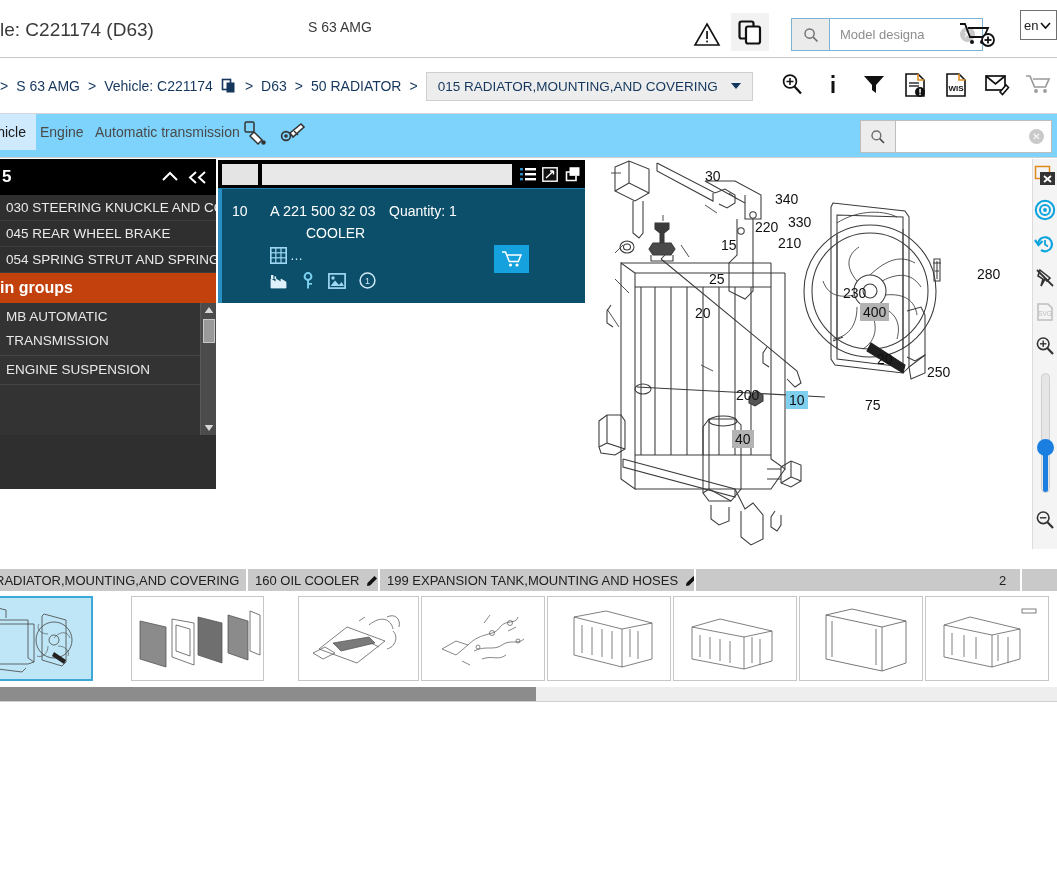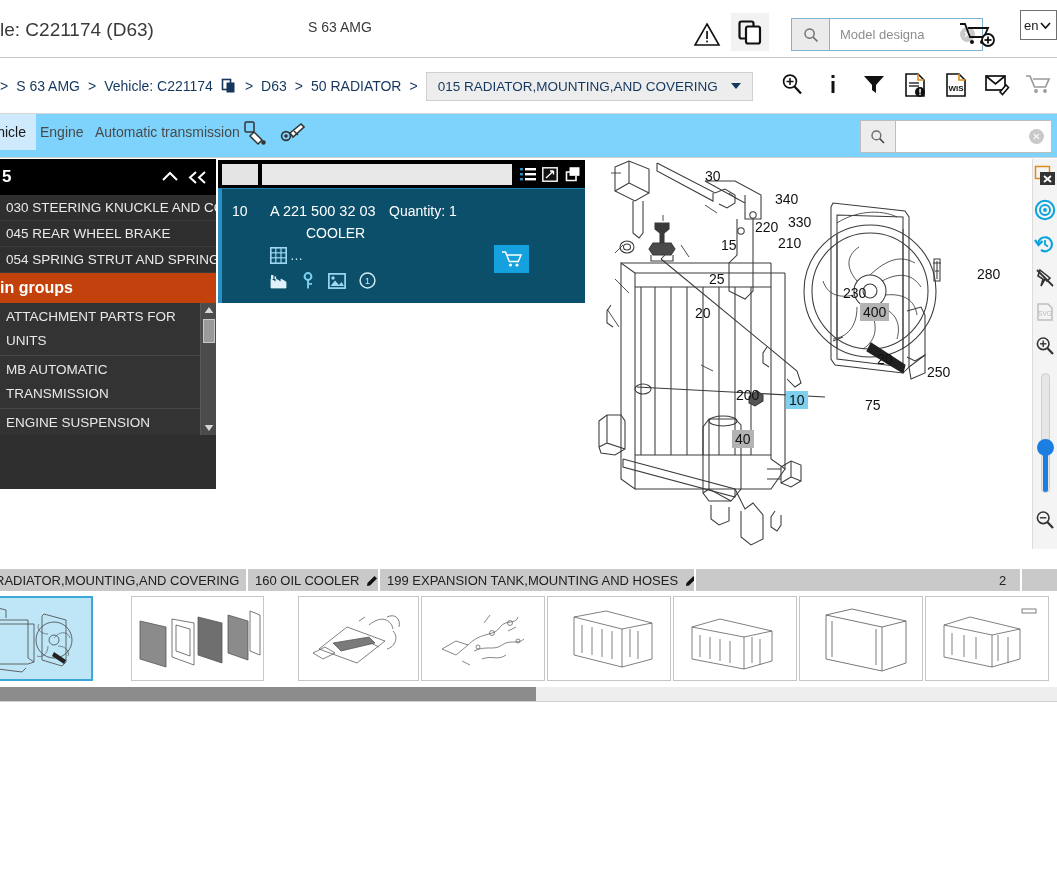--- a/index.html
+++ b/index.html
@@ -402,21 +402,20 @@
       </span>
     </div>
 
     <div class="sb-item">030 STEERING KNUCKLE AND CO...</div>
     <div class="sb-item">045 REAR WHEEL BRAKE</div>
     <div class="sb-item">054 SPRING STRUT AND SPRING ...</div>
 
     <div class="sb-sub">in groups</div>
 
     <div class="sb-groups">
-      <div class="sb-group">ATTACHMENT PARTS FOR UNITS</div>
       <div class="sb-group">MB AUTOMATIC TRANSMISSION</div>
       <div class="sb-group">ENGINE SUSPENSION</div>
 
       <div class="sb-scroll">
         <div class="arrow">
           <svg width="10" height="8" viewBox="0 0 10 8">
               <path d="M5 1 L9.3 7 H0.7 Z" fill="#d8d8d8"></path>
             </svg>
         </div>
         <div class="thumb"></div>

